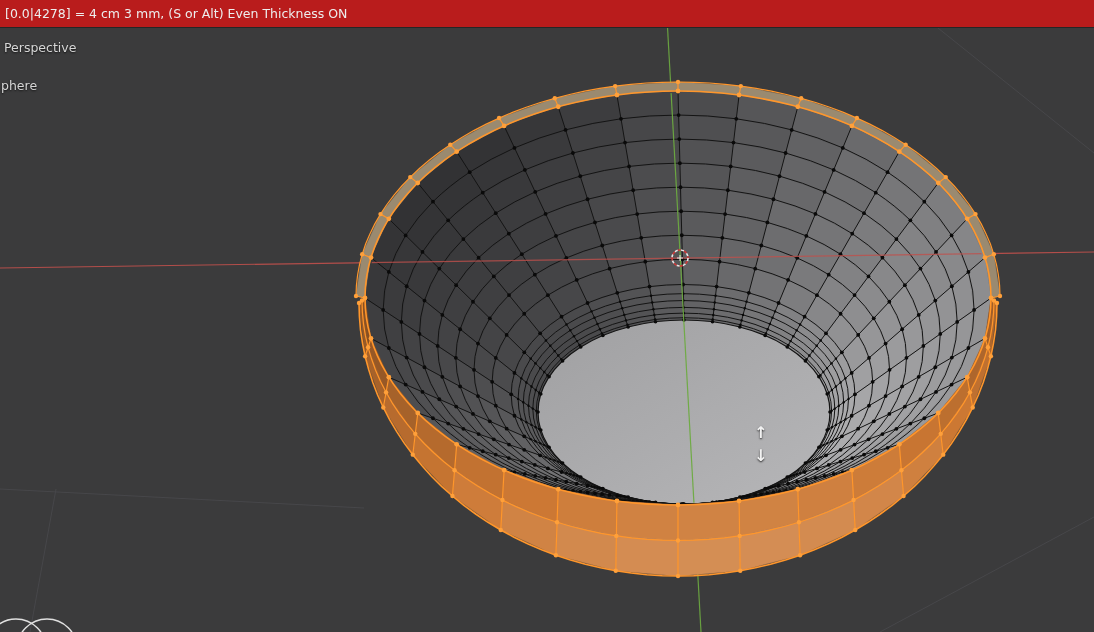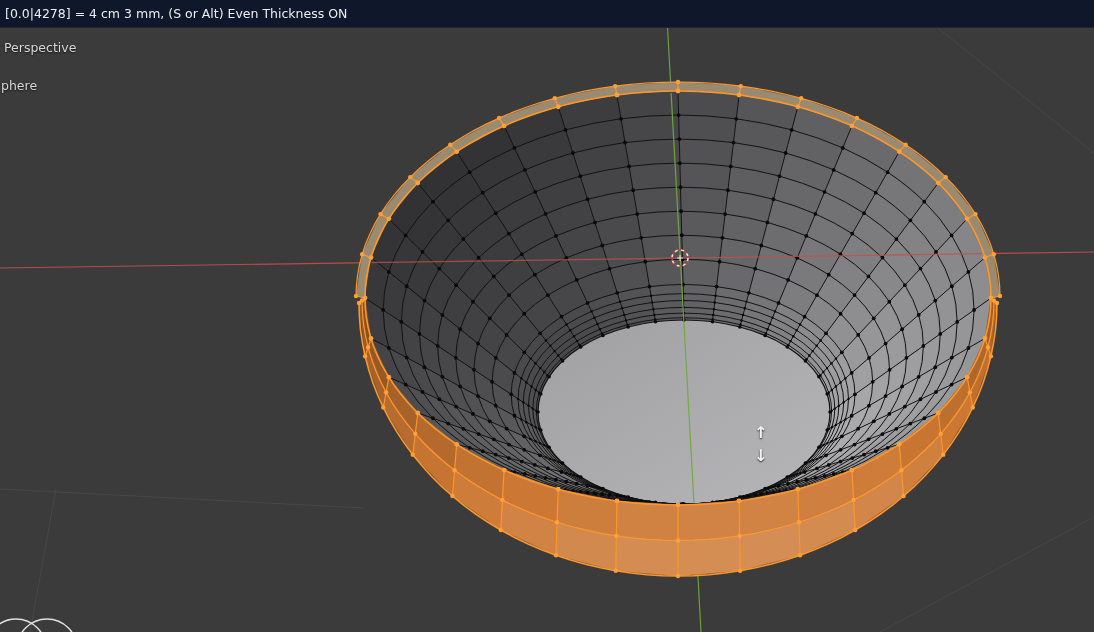--- a/index.html
+++ b/index.html
@@ -2,21 +2,21 @@
 <html><head>
 <meta charset="utf-8">
 <style>
   html,body{margin:0;padding:0;background:#222;}
   .screen{
     position:relative;width:1094px;height:632px;overflow:hidden;
     background:#3b3b3c;font-family:"DejaVu Sans","Liberation Sans",sans-serif;
   }
   .statusbar{
     position:absolute;left:0;top:0;width:100%;height:28px;
-    background:#0f172a;border-bottom:1px solid #262626;box-sizing:border-box;
+    background:#b91c1c;border-bottom:1px solid #262626;box-sizing:border-box;
     color:#ededed;font-size:12.5px;line-height:27px;padding-left:5px;
     white-space:nowrap;z-index:30;
   }
   .viewport{position:absolute;left:0;top:28px;width:1094px;height:604px;}
   #scene{position:absolute;left:0;top:0;}
   .overlay{position:absolute;color:#d6d6d6;font-size:12.5px;
     text-shadow:0 1px 2px rgba(0,0,0,.7);z-index:20;white-space:nowrap;text-align:right;}
   .view-label{left:4px;top:12px;}
   .obj-label{left:1px;top:50px;}
   .arrow{position:absolute;color:#f2f2f2;font-size:16px;font-weight:bold;

